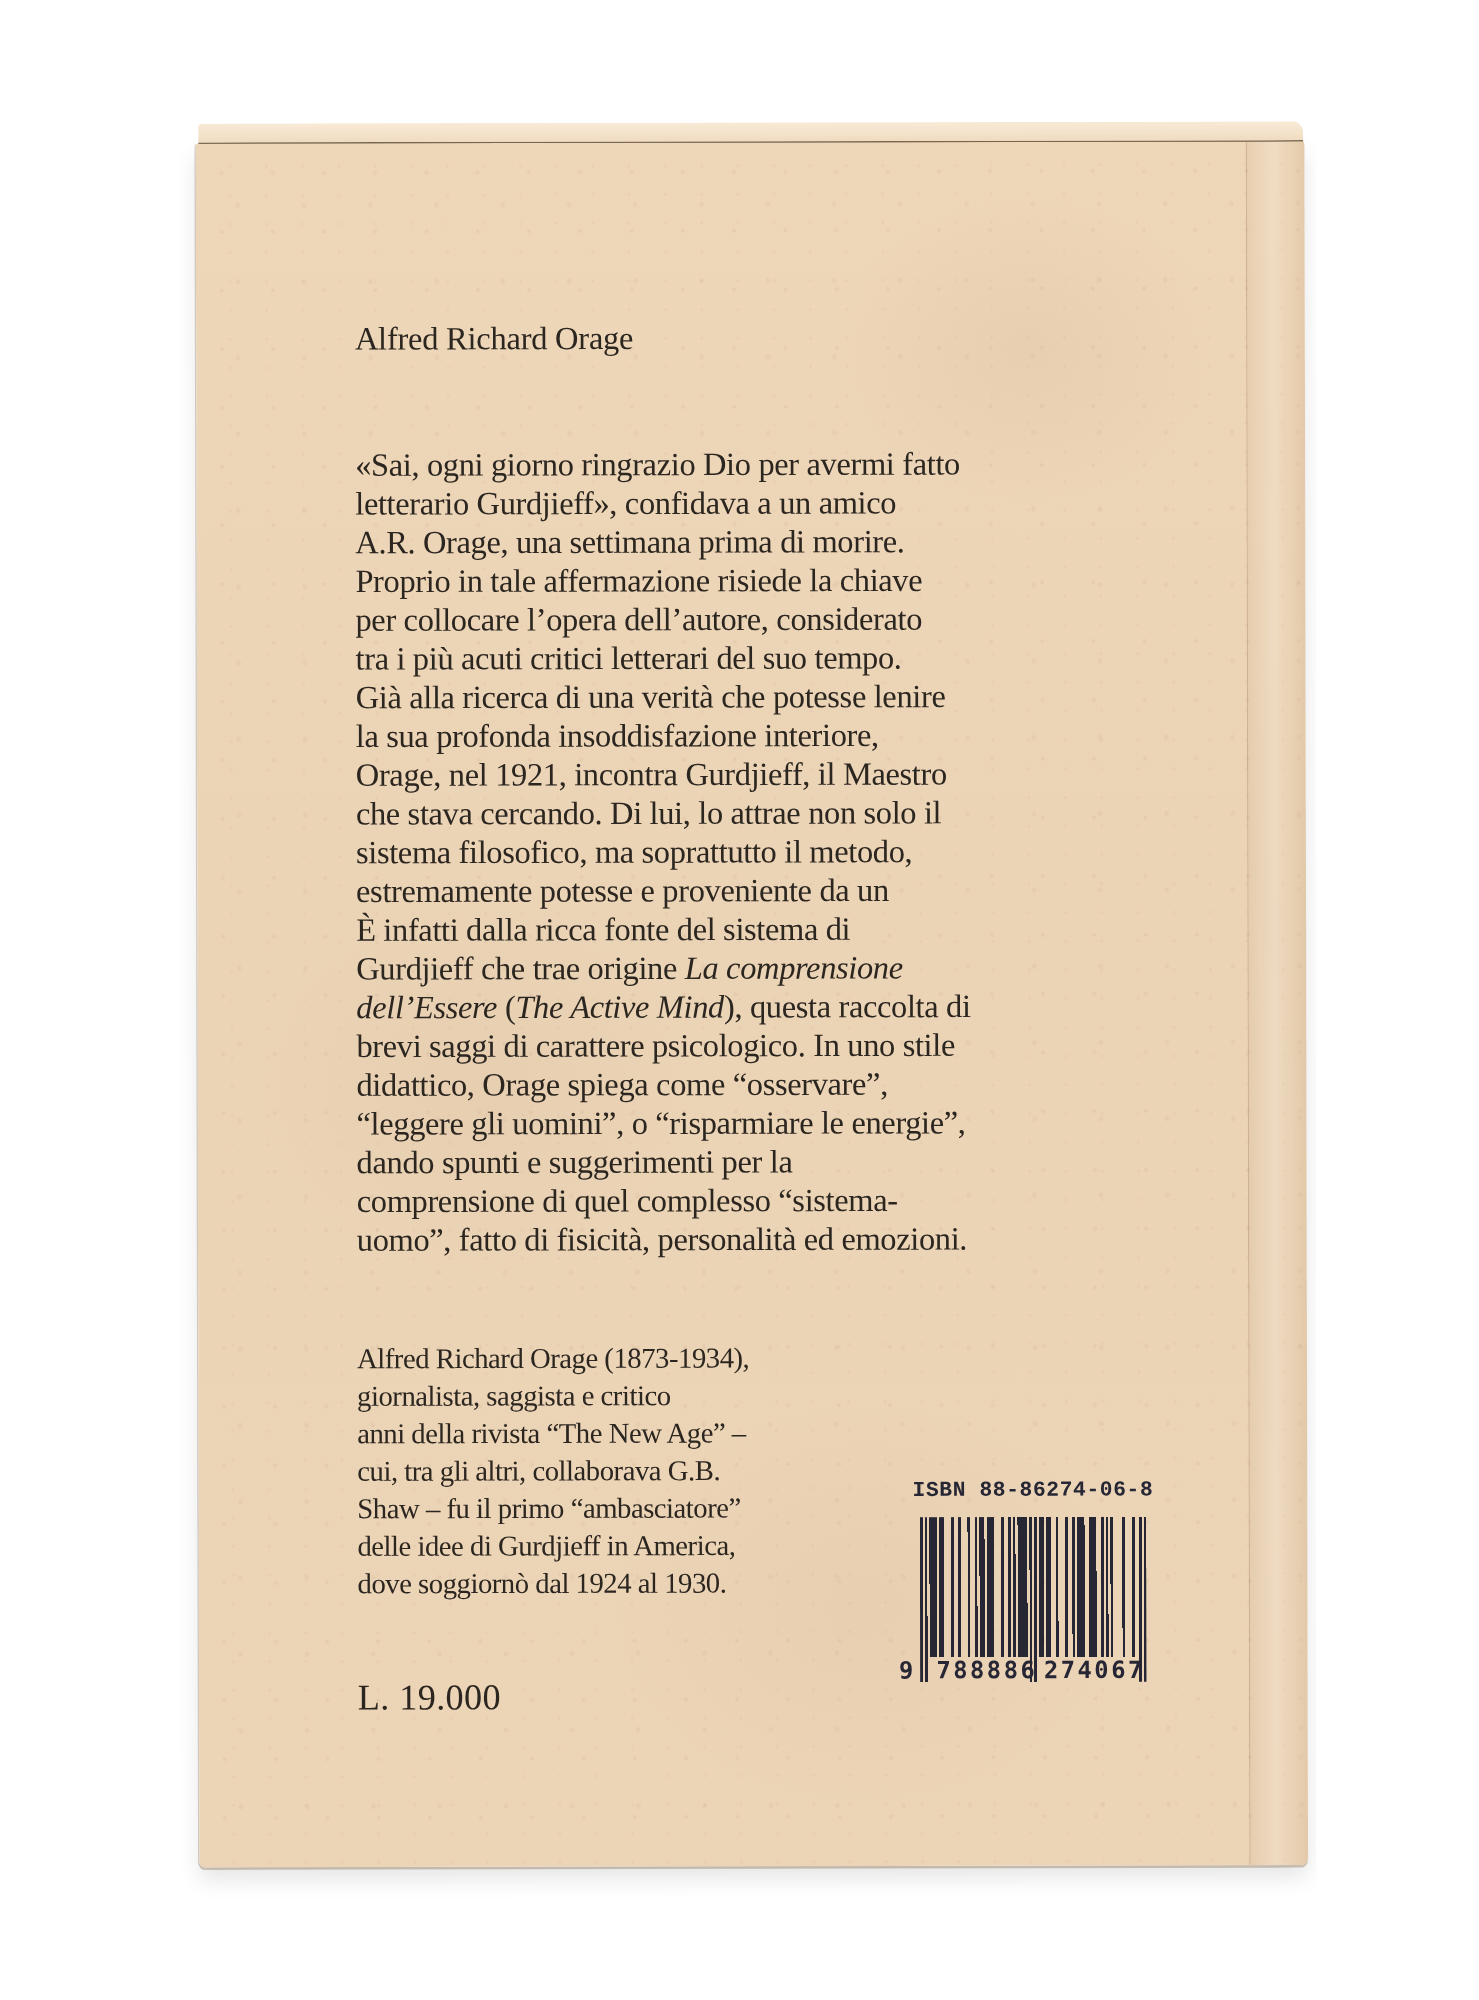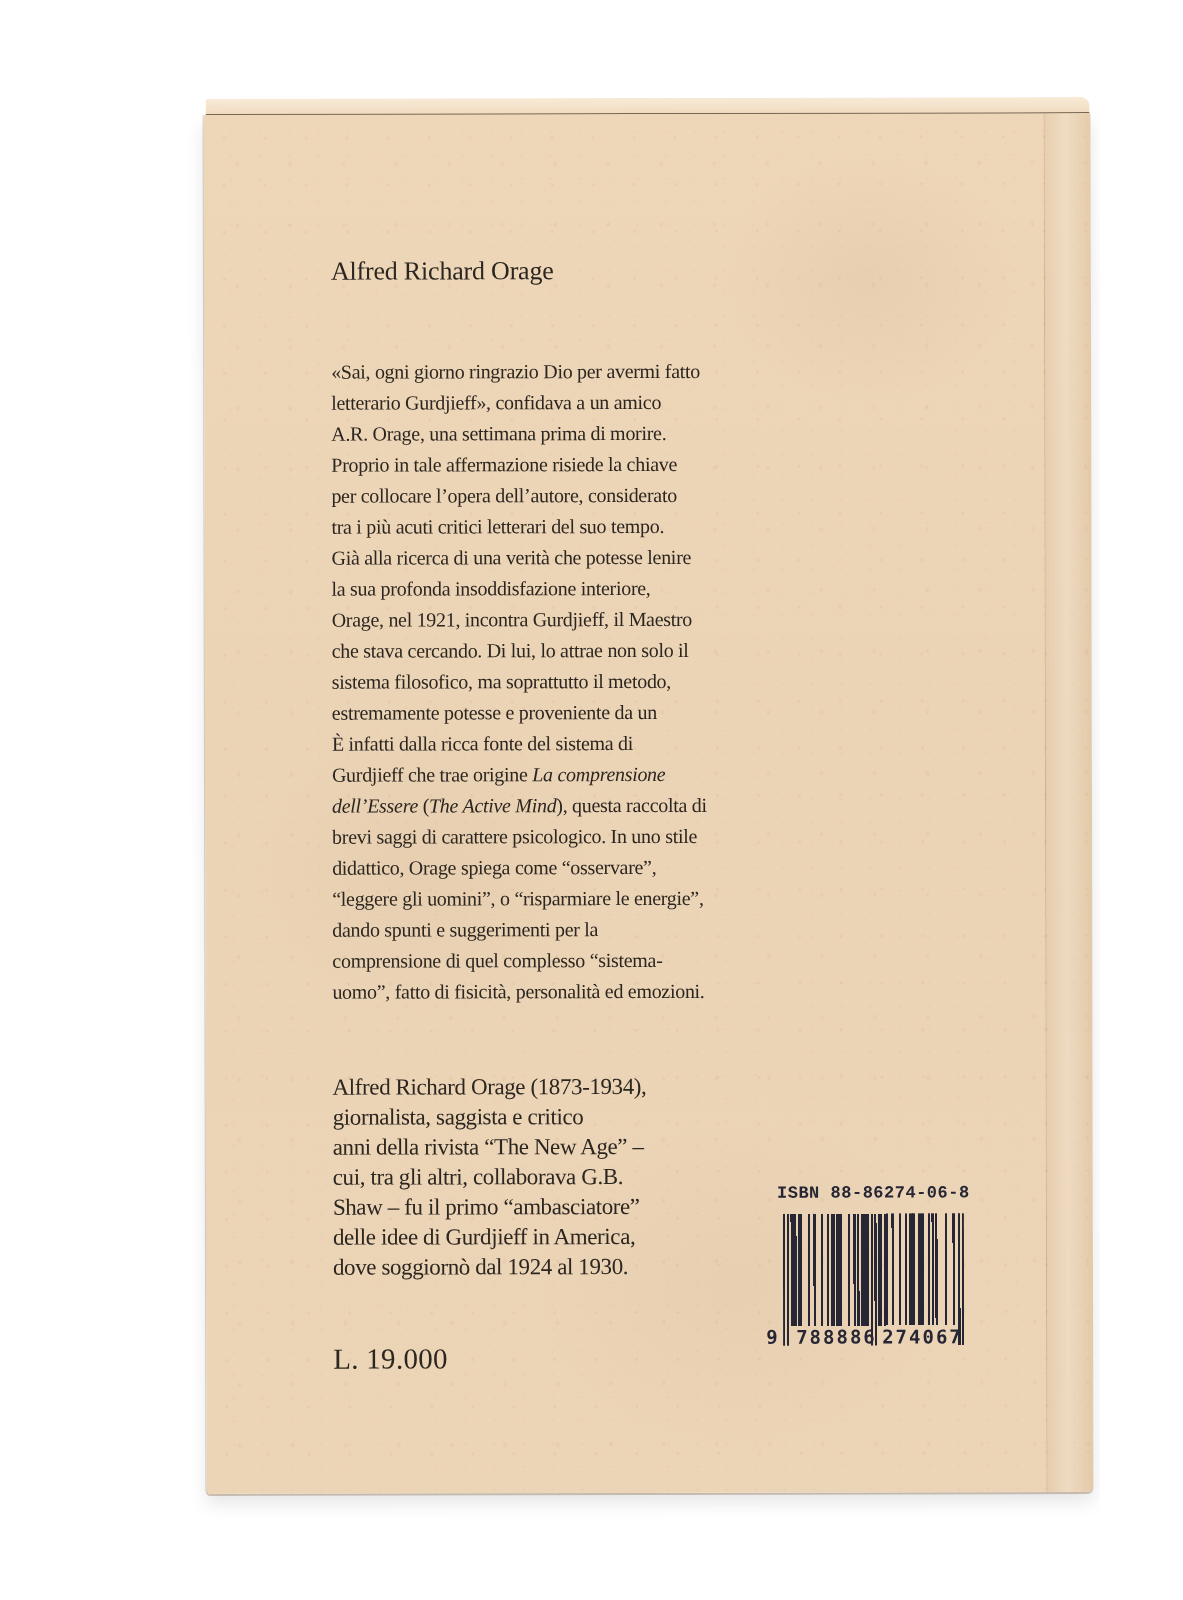--- a/index.html
+++ b/index.html
@@ -1,17 +1,17 @@
 <!DOCTYPE html>
 <html style="--cover: #ebd3b5; --ink: #2c2620; --barcode_ink: #262634; --edge_line: #6a543e; --background: #ffffff;"><head>
 <meta charset="utf-8">
 <style>
   html,body{margin:0;padding:0;}
   body{font-family:"Liberation Serif","DejaVu Serif",serif;}
-  .stage{position:relative;width:1053px;height:1600px;background:var(--background,#fff);overflow:hidden;margin-left:47px;}
+  .stage{position:relative;width:1053px;height:1600px;background:var(--background,#fff);overflow:hidden;}
 
   
   .book{position:absolute;left:158px;top:98px;width:887px;height:1396px;transform:rotate(-0.12deg);}
   .book-top-edge{position:absolute;left:2px;top:0;width:884px;height:15px;
     background:linear-gradient(180deg,#f8ead6 0%,#f1ddc2 100%);
     border-bottom:2px solid rgba(90,70,48,.8);
     border-radius:3px 9px 0 0;}
   .book-cover{position:absolute;left:0;top:16px;width:887px;height:1379px;
     background:
       radial-gradient(rgba(146,104,64,.07) 1.2px, transparent 1.7px) 0 0/41px 47px,
@@ -26,21 +26,21 @@
   .spine-strip{position:absolute;right:0;top:0;width:46px;height:100%;
     background:linear-gradient(to right, rgba(120,85,50,.05), rgba(255,255,255,.16) 45%, rgba(205,175,135,.28) 100%);
     border-left:1px solid rgba(110,80,50,.18);border-radius:0 2px 6px 0;}
 
   
   .ink{color:var(--ink,#2c2620);}
   .title-block{position:absolute;left:127px;top:140px;line-height:33px;}
   .author-line{font-size:26px;letter-spacing:-.2px;white-space:nowrap;}
   .title-line{font-size:26px;font-weight:bold;letter-spacing:-.2px;white-space:nowrap;}
 
-  .blurb{position:absolute;left:127px;top:242px;font-size:20px;line-height:31px;letter-spacing:-.3px;}
+  .blurb{position:absolute;left:127px;top:242px;font-size:26px;line-height:31px;letter-spacing:-.3px;}
   .blurb .tline{white-space:nowrap;}
   .it{font-style:italic;}
 
   .bio{position:absolute;left:127px;top:958px;font-size:23px;line-height:30px;letter-spacing:-.4px;}
   .bio .tline{white-space:nowrap;}
 
   .price{position:absolute;left:127px;top:1228px;font-size:29px;letter-spacing:.3px;white-space:nowrap;}
 
   
   .isbn-block{position:absolute;left:560px;top:1070px;width:215px;}

